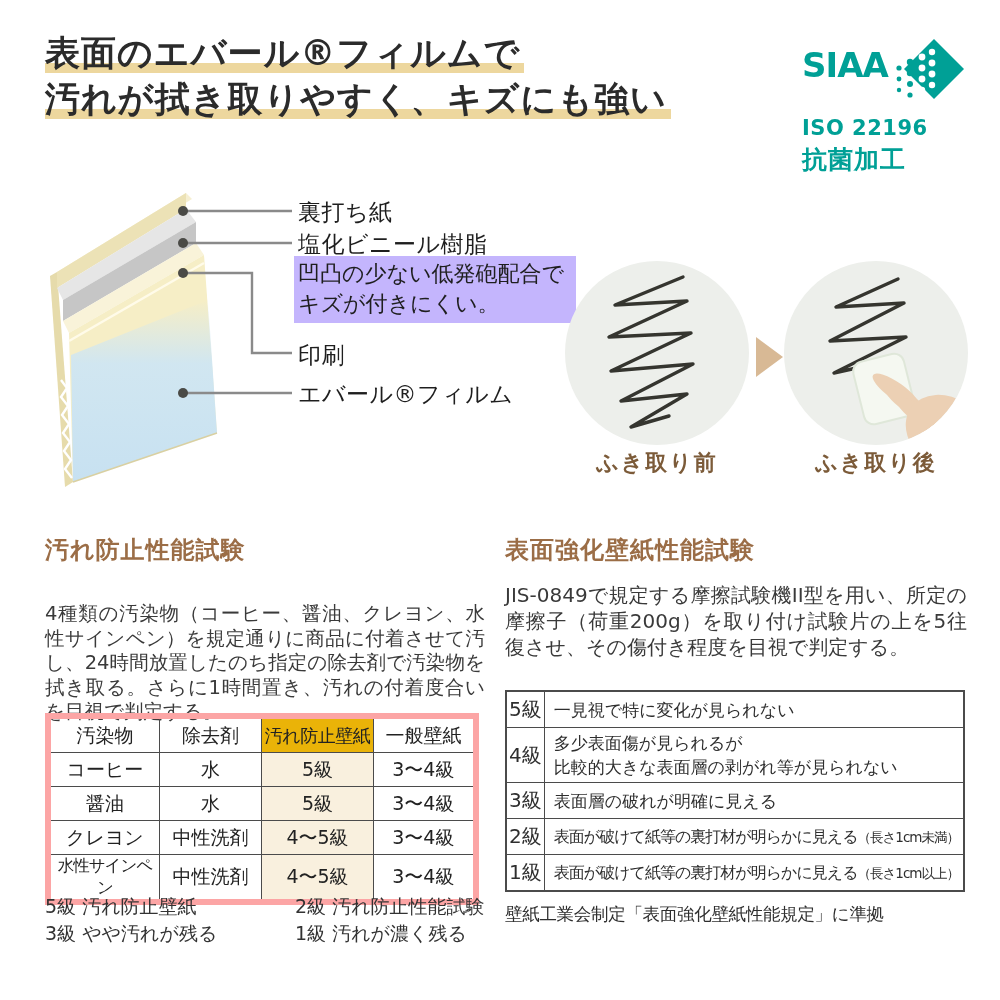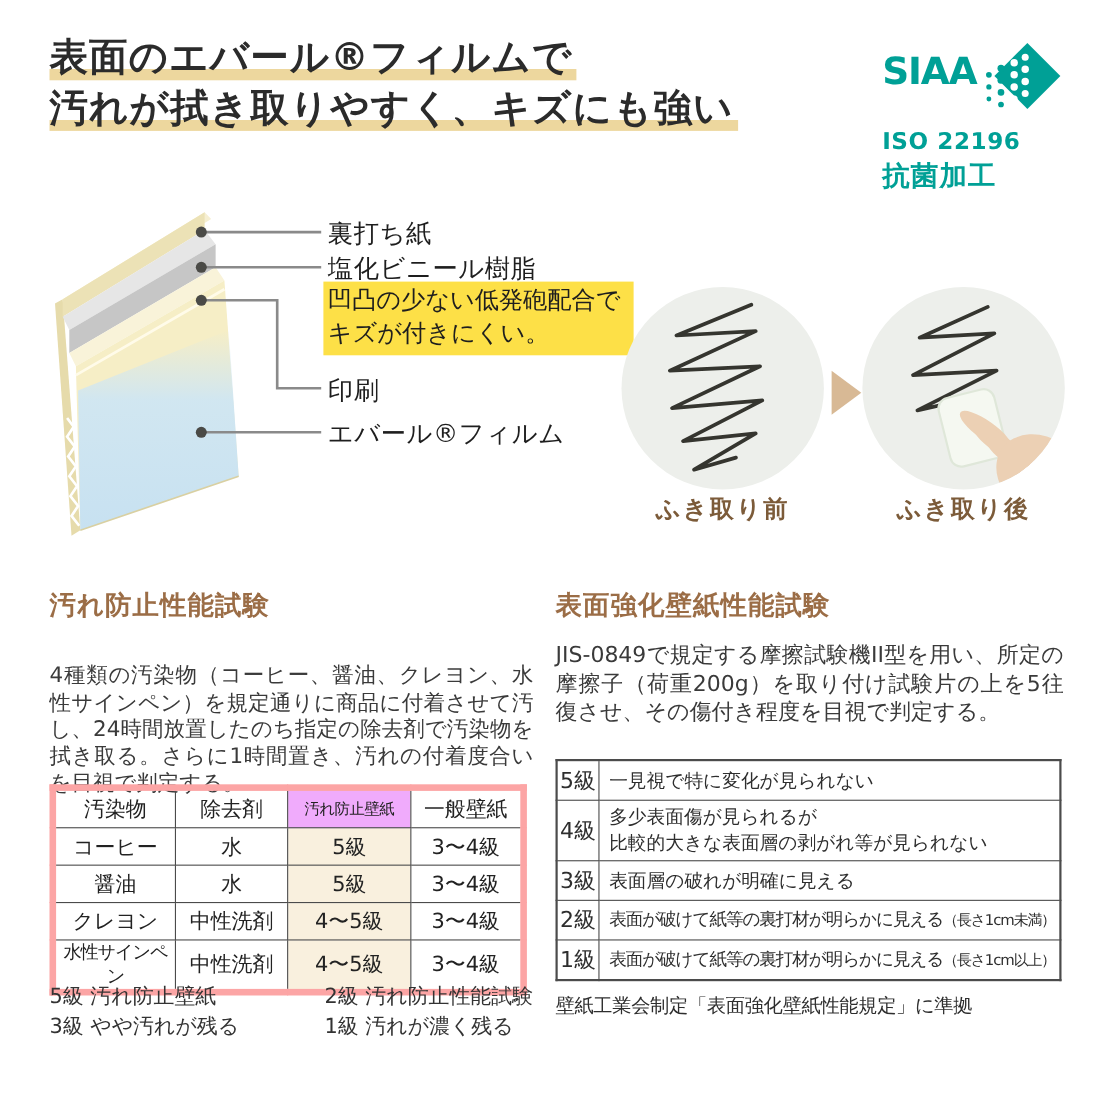--- a/index.html
+++ b/index.html
@@ -14,41 +14,41 @@
 
   
   .siaa{left:802px;top:36px;color:#00a096;width:180px;}
   .siaa-row{display:flex;align-items:flex-start;}
   .siaa-name{font-size:34px;font-weight:800;letter-spacing:-1px;line-height:1;margin-top:12px;}
   .siaa-iso{font-size:21px;font-weight:700;margin-top:2px;letter-spacing:.5px;}
   .siaa-kokin{font-size:25px;font-weight:700;margin-top:3px;letter-spacing:1px;}
 
   
   .dg-label{position:absolute;font-size:23px;color:#1e1e1e;letter-spacing:.5px;white-space:nowrap;}
-  .dg-note{position:absolute;left:294px;top:256px;width:276px;background:#fde047;font-size:22px;line-height:30px;padding:3px 2px 4px 4px;color:#1e1e1e;white-space:nowrap;}
+  .dg-note{position:absolute;left:294px;top:256px;width:276px;background:#c4b5fd;font-size:22px;line-height:30px;padding:3px 2px 4px 4px;color:#1e1e1e;white-space:nowrap;}
 
   
   .circle{position:absolute;width:184px;height:184px;border-radius:50%;background:#edefeb;overflow:hidden;}
   .wipe-label{position:absolute;width:184px;text-align:center;font-size:22px;font-weight:700;color:#7c5b39;letter-spacing:2px;}
   .arrow-right{position:absolute;left:756px;top:337px;width:0;height:0;border-left:27px solid #d8b995;border-top:20px solid transparent;border-bottom:20px solid transparent;}
 
   
   .sec-head{position:absolute;font-size:24px;font-weight:700;color:#9b6d46;letter-spacing:1px;}
   .para{position:absolute;font-size:19.5px;line-height:24.5px;color:#3a3a3a;text-align:justify;}
   .para-r{position:absolute;font-size:20px;line-height:26px;color:#3a3a3a;text-align:justify;}
 
   
   table{border-collapse:collapse;}
   .stain-table{position:absolute;left:45px;top:713px;width:434px;}
   .stain-table th,.stain-table td{border:1.6px solid #4b4b4b;text-align:center;font-weight:400;
       height:33px;font-size:19px;color:#222;padding:0 1px;}
   .stain-table{border:6px solid #fca5a5;}
   .stain-table col.c1{width:113px;} .stain-table col.c2{width:104px;}
   .stain-table col.c3{width:113px;} .stain-table col.c4{width:104px;}
-  .stain-table th.hl{background:#f0abfc;font-size:14px;letter-spacing:-.5px;margin-left:15px;}
+  .stain-table th.hl{background:#eab308;font-size:18px;letter-spacing:-.5px;margin-left:15px;}
   .stain-table td.hl{background:#f9f0de;}
   .stain-table .tight{font-size:16.5px;letter-spacing:-1px;}
 
   .legend{position:absolute;font-size:19px;line-height:27px;color:#333;white-space:nowrap;}
 
   
   .grade-table{position:absolute;left:505px;top:690px;width:460px;border:2px solid #4b4b4b;}
   .grade-table td{border:1.6px solid #4b4b4b;color:#2e2e2e;vertical-align:middle;}
   .grade-table td.g{width:60px;text-align:center;font-size:20px;height:33px;}
   .grade-table td.d{font-size:17px;padding:3px 4px 3px 9px;line-height:24px;white-space:pre-line;}

